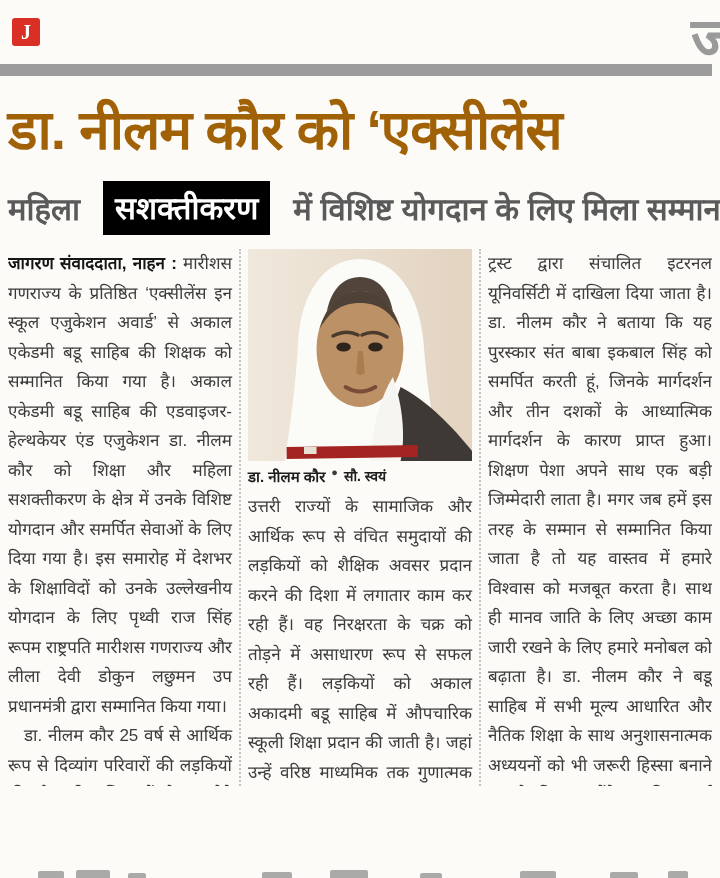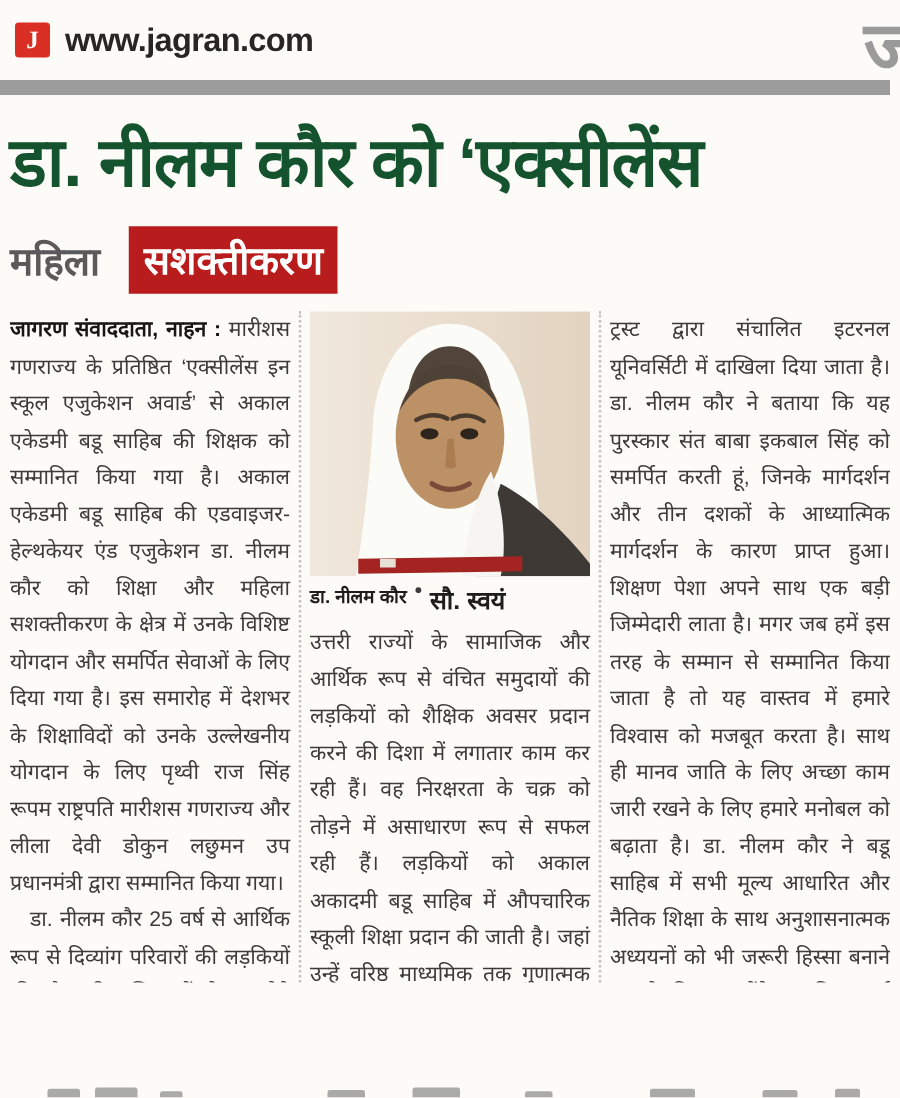--- a/index.html
+++ b/index.html
@@ -19,33 +19,33 @@
     margin-right:12px; flex:0 0 auto;
   }
   .site-url { font-size:26px; font-weight:bold; color:#262626; letter-spacing:-0.5px; }
   .corner-glyph {
     position:absolute; right:-14px; top:10px; font-size:58px; font-weight:bold;
     color:#9a9a9a; line-height:1;
   }
   .rule { height:12px; background:#9c9c9c; width:712px; }
 
   
-  .headline { padding:16px 10px 10px 8px; color:#14532d; }
+  .headline { padding:16px 10px 10px 8px; color:#a16207; }
   .hl-line {
     display:block; font-size:55px; line-height:77px; font-weight:800;
     letter-spacing:-1px; white-space:nowrap;
   }
 
   
   .subhead {
     display:flex; align-items:center; gap:23px; padding:2px 8px 0 8px;
     font-size:31px; font-weight:bold; color:#5a5a5a; white-space:nowrap;
   }
   .subhead-box {
-    background:#b91c1c; color:#ffffff; padding:5px 12px 7px 12px; display:inline-block;
+    background:#000000; color:#ffffff; padding:5px 12px 7px 12px; display:inline-block;
   }
 
   
   .article { display:flex; padding:14px 8px 0 8px; height:551px; }
   .col { overflow:hidden; }
   .col1 { width:231px; padding-right:7px; }
   .col2 { width:242px; padding:0 7px; border-left:2px dotted #c3c3c3; border-right:2px dotted #c3c3c3; }
   .col3 { width:231px; padding-left:7px; }
   .para {
     font-size:17px; line-height:29.5px; text-align:justify; color:#3b3b3b;
@@ -55,21 +55,21 @@
   .byline { color:#161616; font-weight:bold; }
 
   
   .photo { width:100%; height:212px; position:relative; display:block; }
   .photo svg { width:100%; height:100%; display:block; }
   .caption {
     font-size:15px; font-weight:bold; color:#1d1d1d; margin:5px 0 6px 0;
     display:flex; gap:6px; white-space:nowrap;
   }
   .cap-bullet { font-size:11px; color:#3a3a3a; }
-  .cap-credit { font-size:20px; }
+  .cap-credit { font-size:14px; }
 
   
   .cutoff { position:absolute; left:0; bottom:0; width:720px; height:9px; }
   .cutoff span { position:absolute; bottom:0; background:#8f8f8f; border-radius:2px 2px 0 0; opacity:.75; }
   .cutoff .f1 { left:38px;  width:26px; height:7px; }
   .cutoff .f2 { left:76px;  width:34px; height:8px; }
   .cutoff .f3 { left:128px; width:18px; height:5px; }
   .cutoff .f4 { left:262px; width:30px; height:6px; }
   .cutoff .f5 { left:330px; width:38px; height:8px; }
   .cutoff .f6 { left:420px; width:22px; height:5px; }
@@ -79,33 +79,33 @@
 </style>
 </head>
 <body>
 
 <div class="page">
 
   <header class="masthead">
     <span class="logo">
       <span>J</span>
     </span>
-    <span class="site-url">www.jagran.com</span>
     <span class="corner-glyph">ज</span>
   </header>
 
   <div class="rule"></div>
 
   <h1 class="headline">
     <span class="hl-line">डा. नीलम कौर को ‘एक्सीलेंस</span>
   </h1>
 
   <div class="subhead">
     <span>महिला</span>
     <span class="subhead-box">सशक्तीकरण</span>
+    <span>में विशिष्ट योगदान के लिए मिला सम्मान</span>
   </div>
 
   <main class="article">
 
     <div class="col col1">
       <p class="para"><b class="byline">जागरण संवाददाता, नाहन :</b> <span>मारीशस गणराज्य के प्रतिष्ठित ‘एक्सीलेंस इन स्कूल एजुकेशन अवार्ड’ से अकाल एकेडमी बडू साहिब की शिक्षक को सम्मानित किया गया है। अकाल एकेडमी बडू साहिब की एडवाइजर-हेल्थकेयर एंड एजुकेशन डा. नीलम कौर को शिक्षा और महिला सशक्तीकरण के क्षेत्र में उनके विशिष्ट योगदान और समर्पित सेवाओं के लिए दिया गया है। इस समारोह में देशभर के शिक्षाविदों को उनके उल्लेखनीय योगदान के लिए पृथ्वी राज सिंह रूपम राष्ट्रपति मारीशस गणराज्य और लीला देवी डोकुन लछुमन उप प्रधानमंत्री द्वारा सम्मानित किया गया।</span></p>
       <p class="para indent">डा. नीलम कौर 25 वर्ष से आर्थिक रूप से दिव्यांग परिवारों की लड़कियों की औपचारिक शिक्षा में योगदान देने में सक्रिय रूप से लगी हुई हैं। उन्हें पहले ही कई सम्मान मिल चुके हैं। वह पंजाब और अन्य</p>
     </div>
 
     <div class="col col2">

